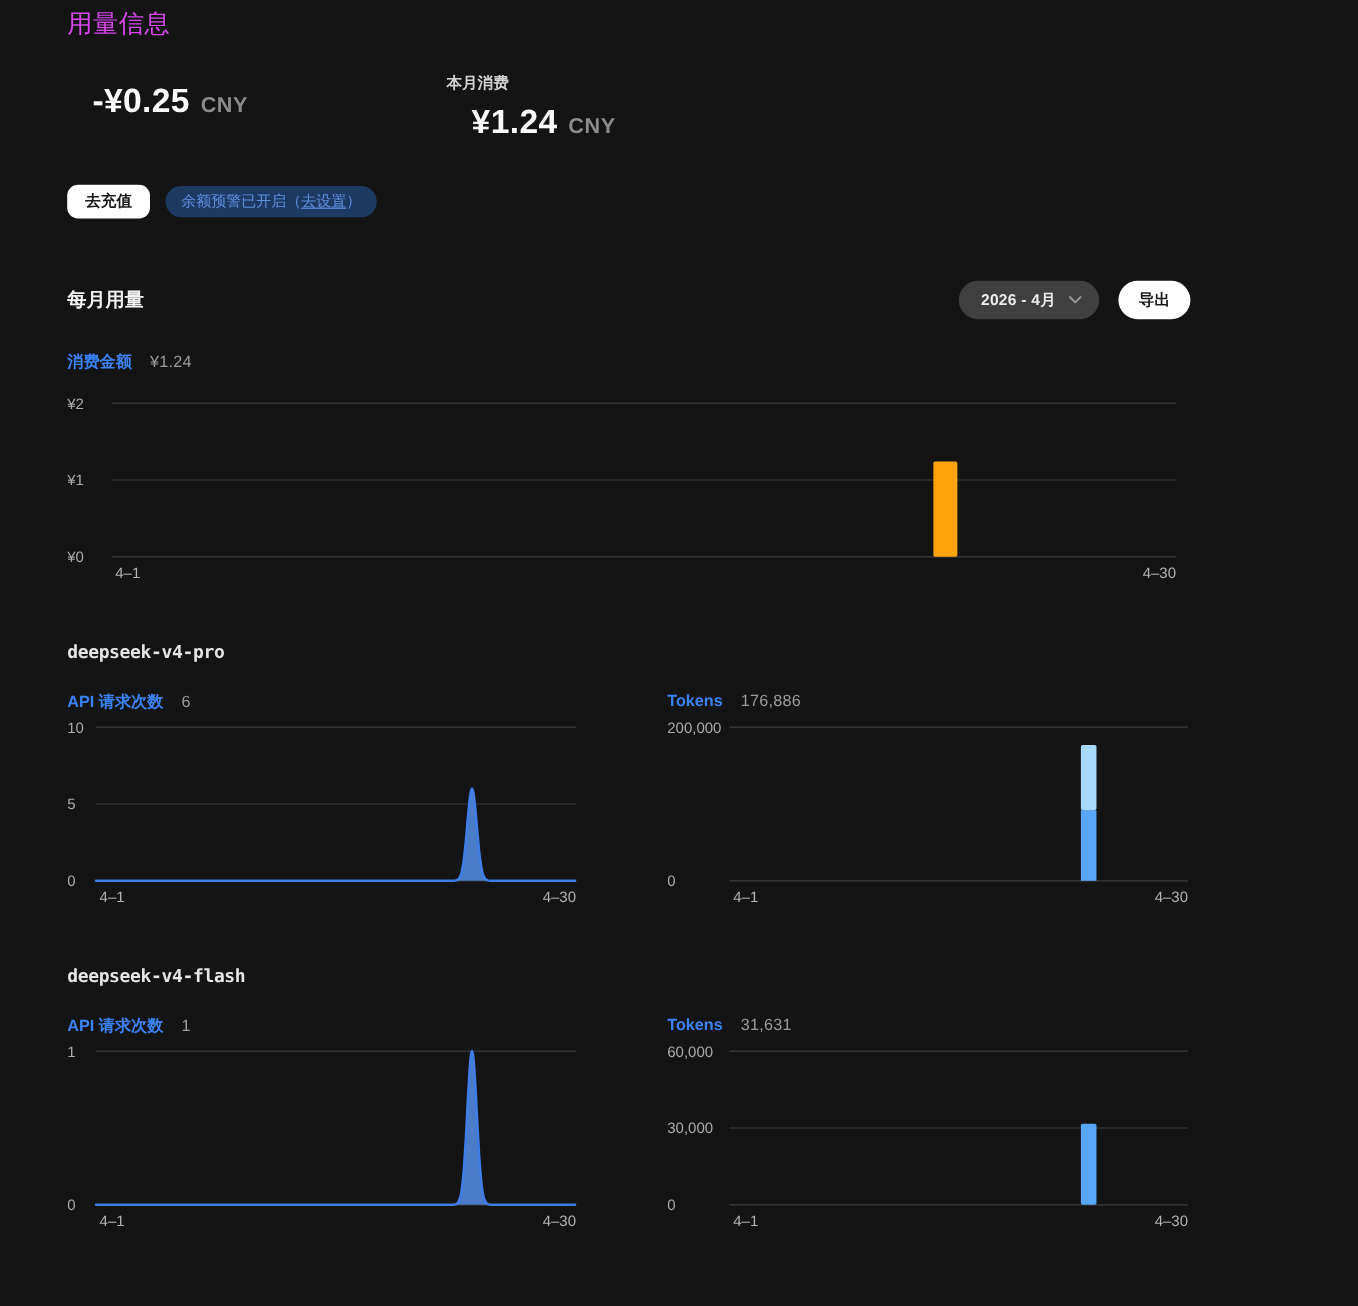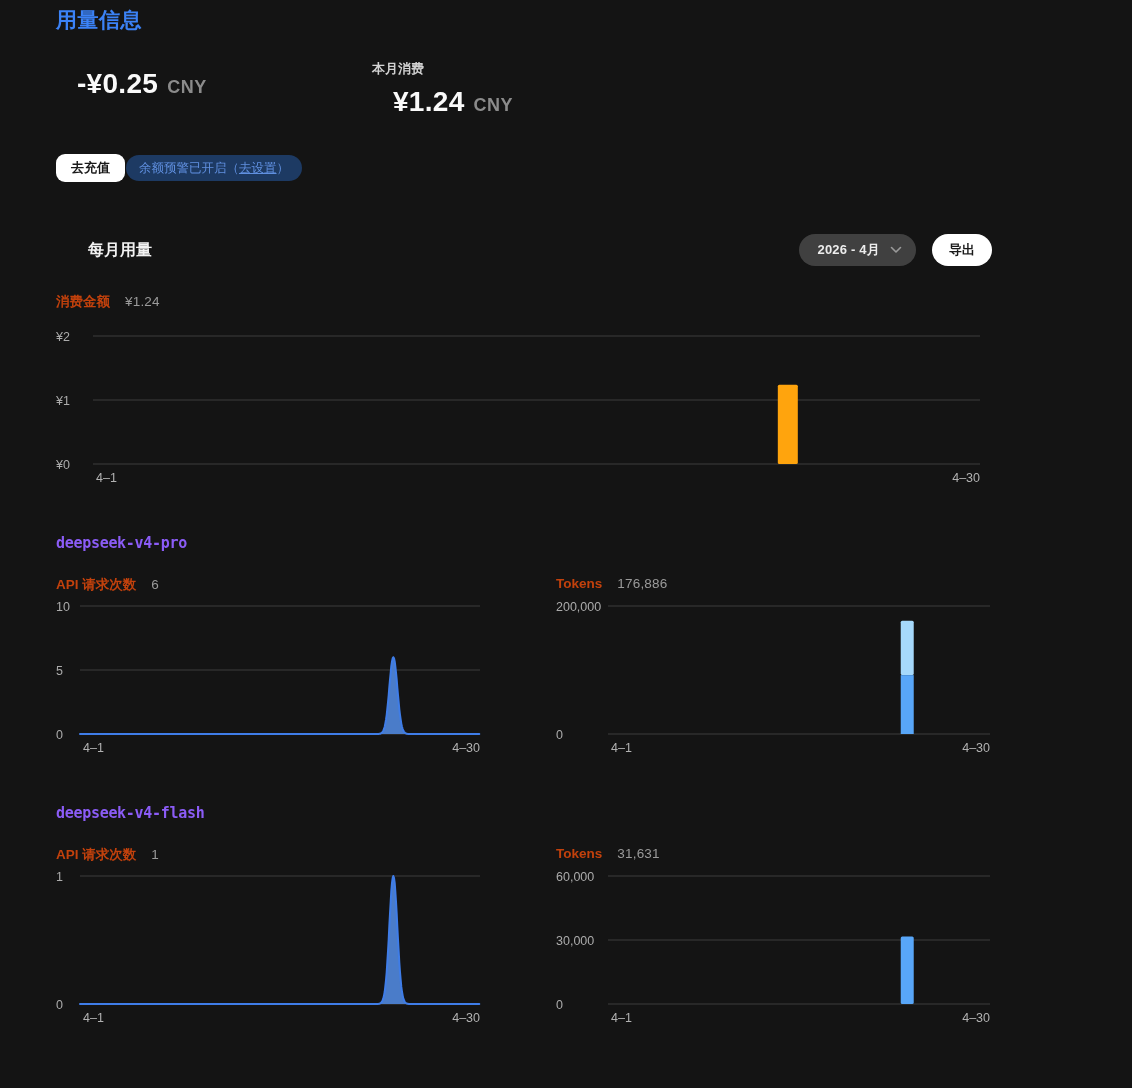--- a/index.html
+++ b/index.html
@@ -3,65 +3,65 @@
 <meta charset="utf-8">
 <style>
   html,body{margin:0;padding:0;background:#141414;}
   body{
     width:1132px;height:1088px;overflow:hidden;
     font-family:"Liberation Sans","DejaVu Sans",sans-serif;
     color:#f2f2f2;-webkit-font-smoothing:antialiased;
   }
   .page{padding:6px 0 0 56px;width:936px;}
 
-  h1.page-title{font-size:21px;font-weight:700;margin:0;color:#3b82f6;letter-spacing:.5px;}
+  h1.page-title{font-size:21px;font-weight:400;margin:0;color:#d946ef;letter-spacing:.5px;}
   .subtitle{margin:42px 0 0;font-size:14px;font-weight:600;color:#e9e9e9;letter-spacing:.3px;}
 
   .balance-grid{display:grid;grid-template-columns:316px auto;margin-top:26px;}
   .label-row{display:flex;align-items:center;gap:6px;font-size:13px;font-weight:600;color:#d2d2d2;}
   .info-icon{display:inline-flex;align-items:center;color:#9a9a9a;cursor:pointer;}
   .amount{margin-top:8px;display:flex;align-items:baseline;gap:9px;}
   .amount-num{font-size:28px;font-weight:700;color:#fafafa;letter-spacing:.3px;margin-left:21px;}
   .amount-cur{font-size:18px;font-weight:600;color:#8b8b8b;letter-spacing:.5px;}
 
-  .actions-row{margin-top:36px;display:flex;align-items:center;gap:1px;}
+  .actions-row{margin-top:36px;display:flex;align-items:center;gap:13px;}
   .btn-white{
     background:#ffffff;color:#1a1a1a;border:none;border-radius:9px;
     font-family:inherit;font-size:13px;font-weight:600;
     height:28px;padding:0 15px;cursor:pointer;display:inline-flex;align-items:center;
   }
   .alert-badge{
     background:#1d3a63;color:#6090e0;border-radius:13px;height:26px;
     display:inline-flex;align-items:center;padding:0 13px;font-size:12.5px;font-weight:500;
   }
   .alert-badge a{color:#6090e0;text-decoration:underline;cursor:pointer;}
 
-  .section-header{margin-top:52px;display:flex;align-items:center;justify-content:space-between;margin-left:32px;}
+  .section-header{margin-top:52px;display:flex;align-items:center;justify-content:space-between;}
   .section-header h2{margin:0;font-size:16px;font-weight:700;color:#f2f2f2;}
   .controls{display:flex;align-items:center;gap:16px;}
   .month-select{
     background:#404040;color:#ececec;border:none;border-radius:17px;height:32px;
     font-family:inherit;font-size:13px;font-weight:600;padding:0 14px 0 18px;
     display:inline-flex;align-items:center;gap:10px;cursor:pointer;letter-spacing:.2px;
   }
   .month-select .chev{display:inline-flex;color:#9a9a9a;}
   .btn-export{height:32px;border-radius:17px;padding:0 17px;}
 
   .stat-row{display:flex;align-items:baseline;gap:15px;font-size:13.5px;}
-  .stat-label{font-weight:700;color:#c2410c;}
+  .stat-label{font-weight:700;color:#3b82f6;}
   .stat-value{font-weight:500;color:#9a9a9a;letter-spacing:.2px;}
   .spend-row{margin-top:27px;}
 
   .chart{margin-top:19px;}
   .chart-full{width:936px;height:158px;}
   .chart-half{width:436px;height:158px;}
 
   .model-name{
     margin:46px 0 0;font-family:"DejaVu Sans Mono","Liberation Mono",monospace;
-    font-size:15px;font-weight:700;color:#8b5cf6;letter-spacing:-.3px;
+    font-size:15px;font-weight:700;color:#e5e5e5;letter-spacing:-.3px;
   }
   .two-col{display:grid;grid-template-columns:436px 436px;column-gap:64px;}
   .stats-grid{margin-top:24px;}
   .charts-grid{margin-top:6px;}
   .charts-grid .chart{margin-top:0;}
 
   svg{display:block;overflow:visible;font-family:inherit;}
   svg text{fill:#ababab;font-size:12.5px;}
   svg text.xtick{fill:#b2b2b2;}
 </style>

